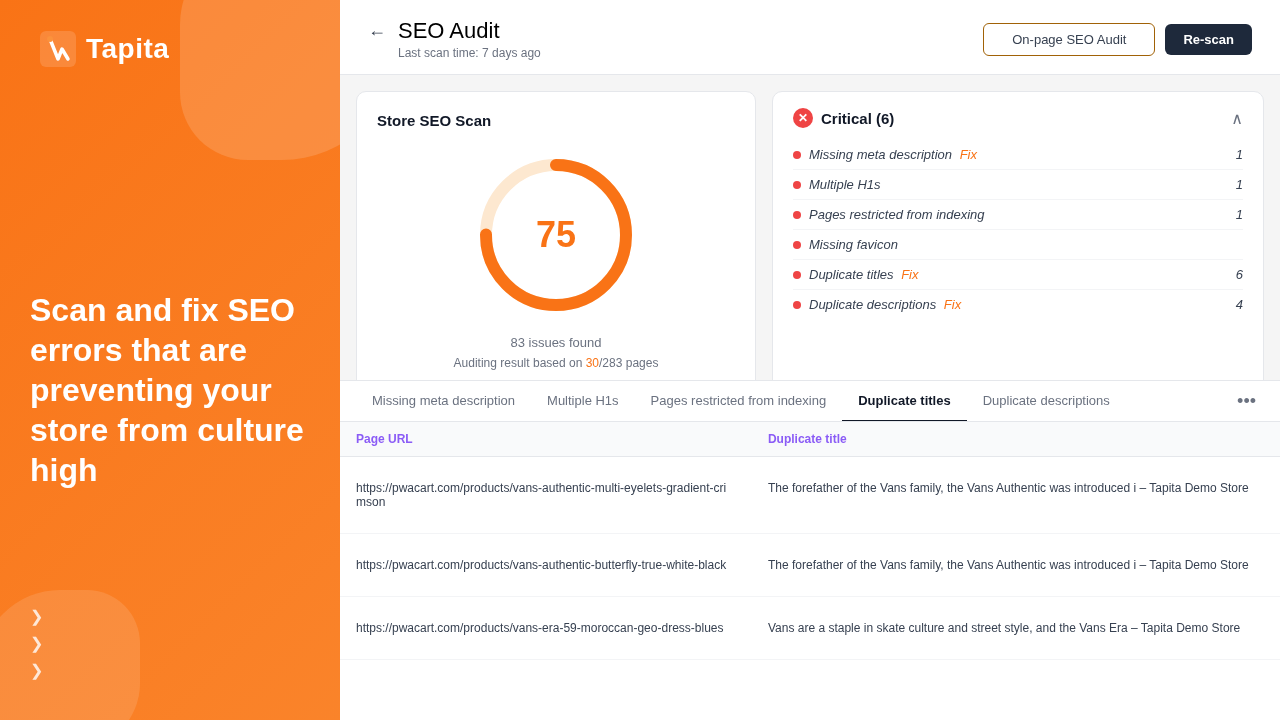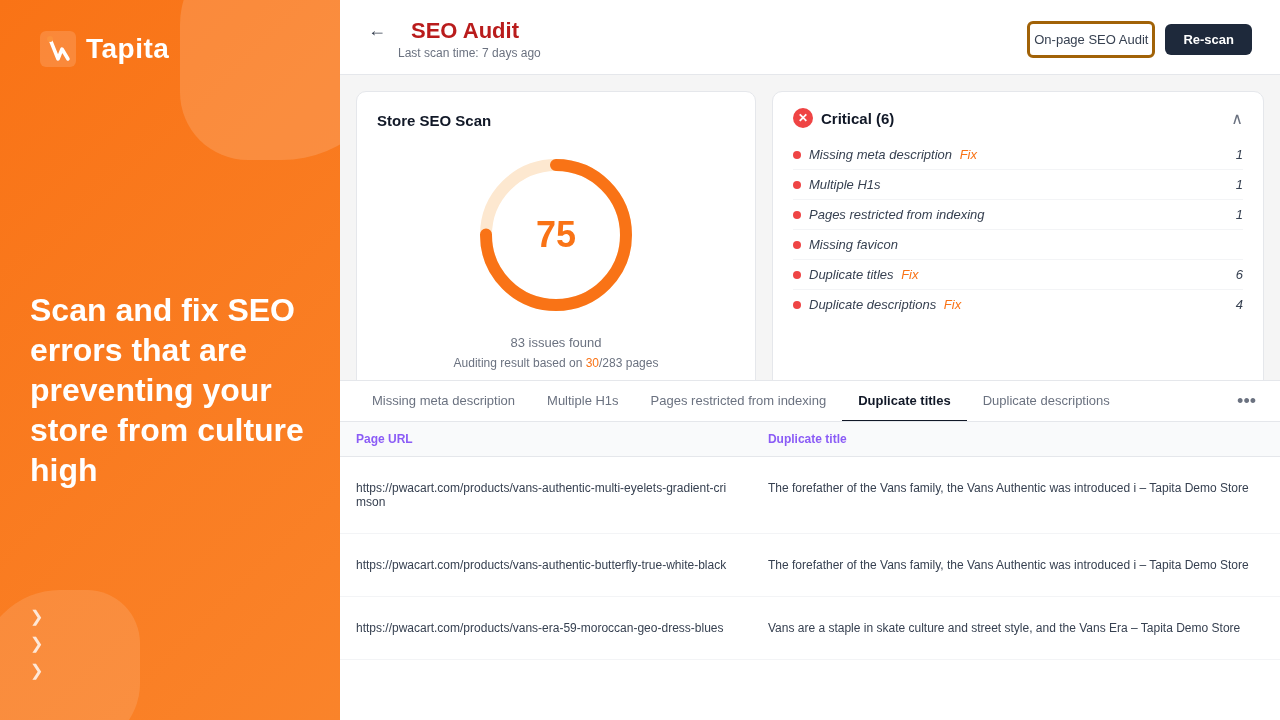--- a/index.html
+++ b/index.html
@@ -120,39 +120,38 @@
     .back-btn {
       color: #374151;
       font-size: 18px;
       cursor: pointer;
       margin-top: 2px;
     }
 
     .header-title-group {}
     .header-title {
       font-size: 22px;
-      font-weight: 700;
-      color: #b91c1c;
-      margin-left: 13px;
+      font-weight: 400;
+      color: #000000;
     }
     .header-subtitle {
       font-size: 12px;
       color: #6b7280;
       margin-top: 2px;
     }
 
     .header-actions {
       display: flex;
       align-items: center;
       gap: 10px;
     }
 
     .btn-secondary {
-      padding: 8px 4px;
-      border: 3px solid #a16207;
+      padding: 8px 28px;
+      border: 1px solid #a16207;
       border-radius: 6px;
       background: white;
       color: #374151;
       font-size: 13px;
       cursor: pointer;
       font-weight: 500;
     }
 
     .btn-primary {
       padding: 8px 18px;

